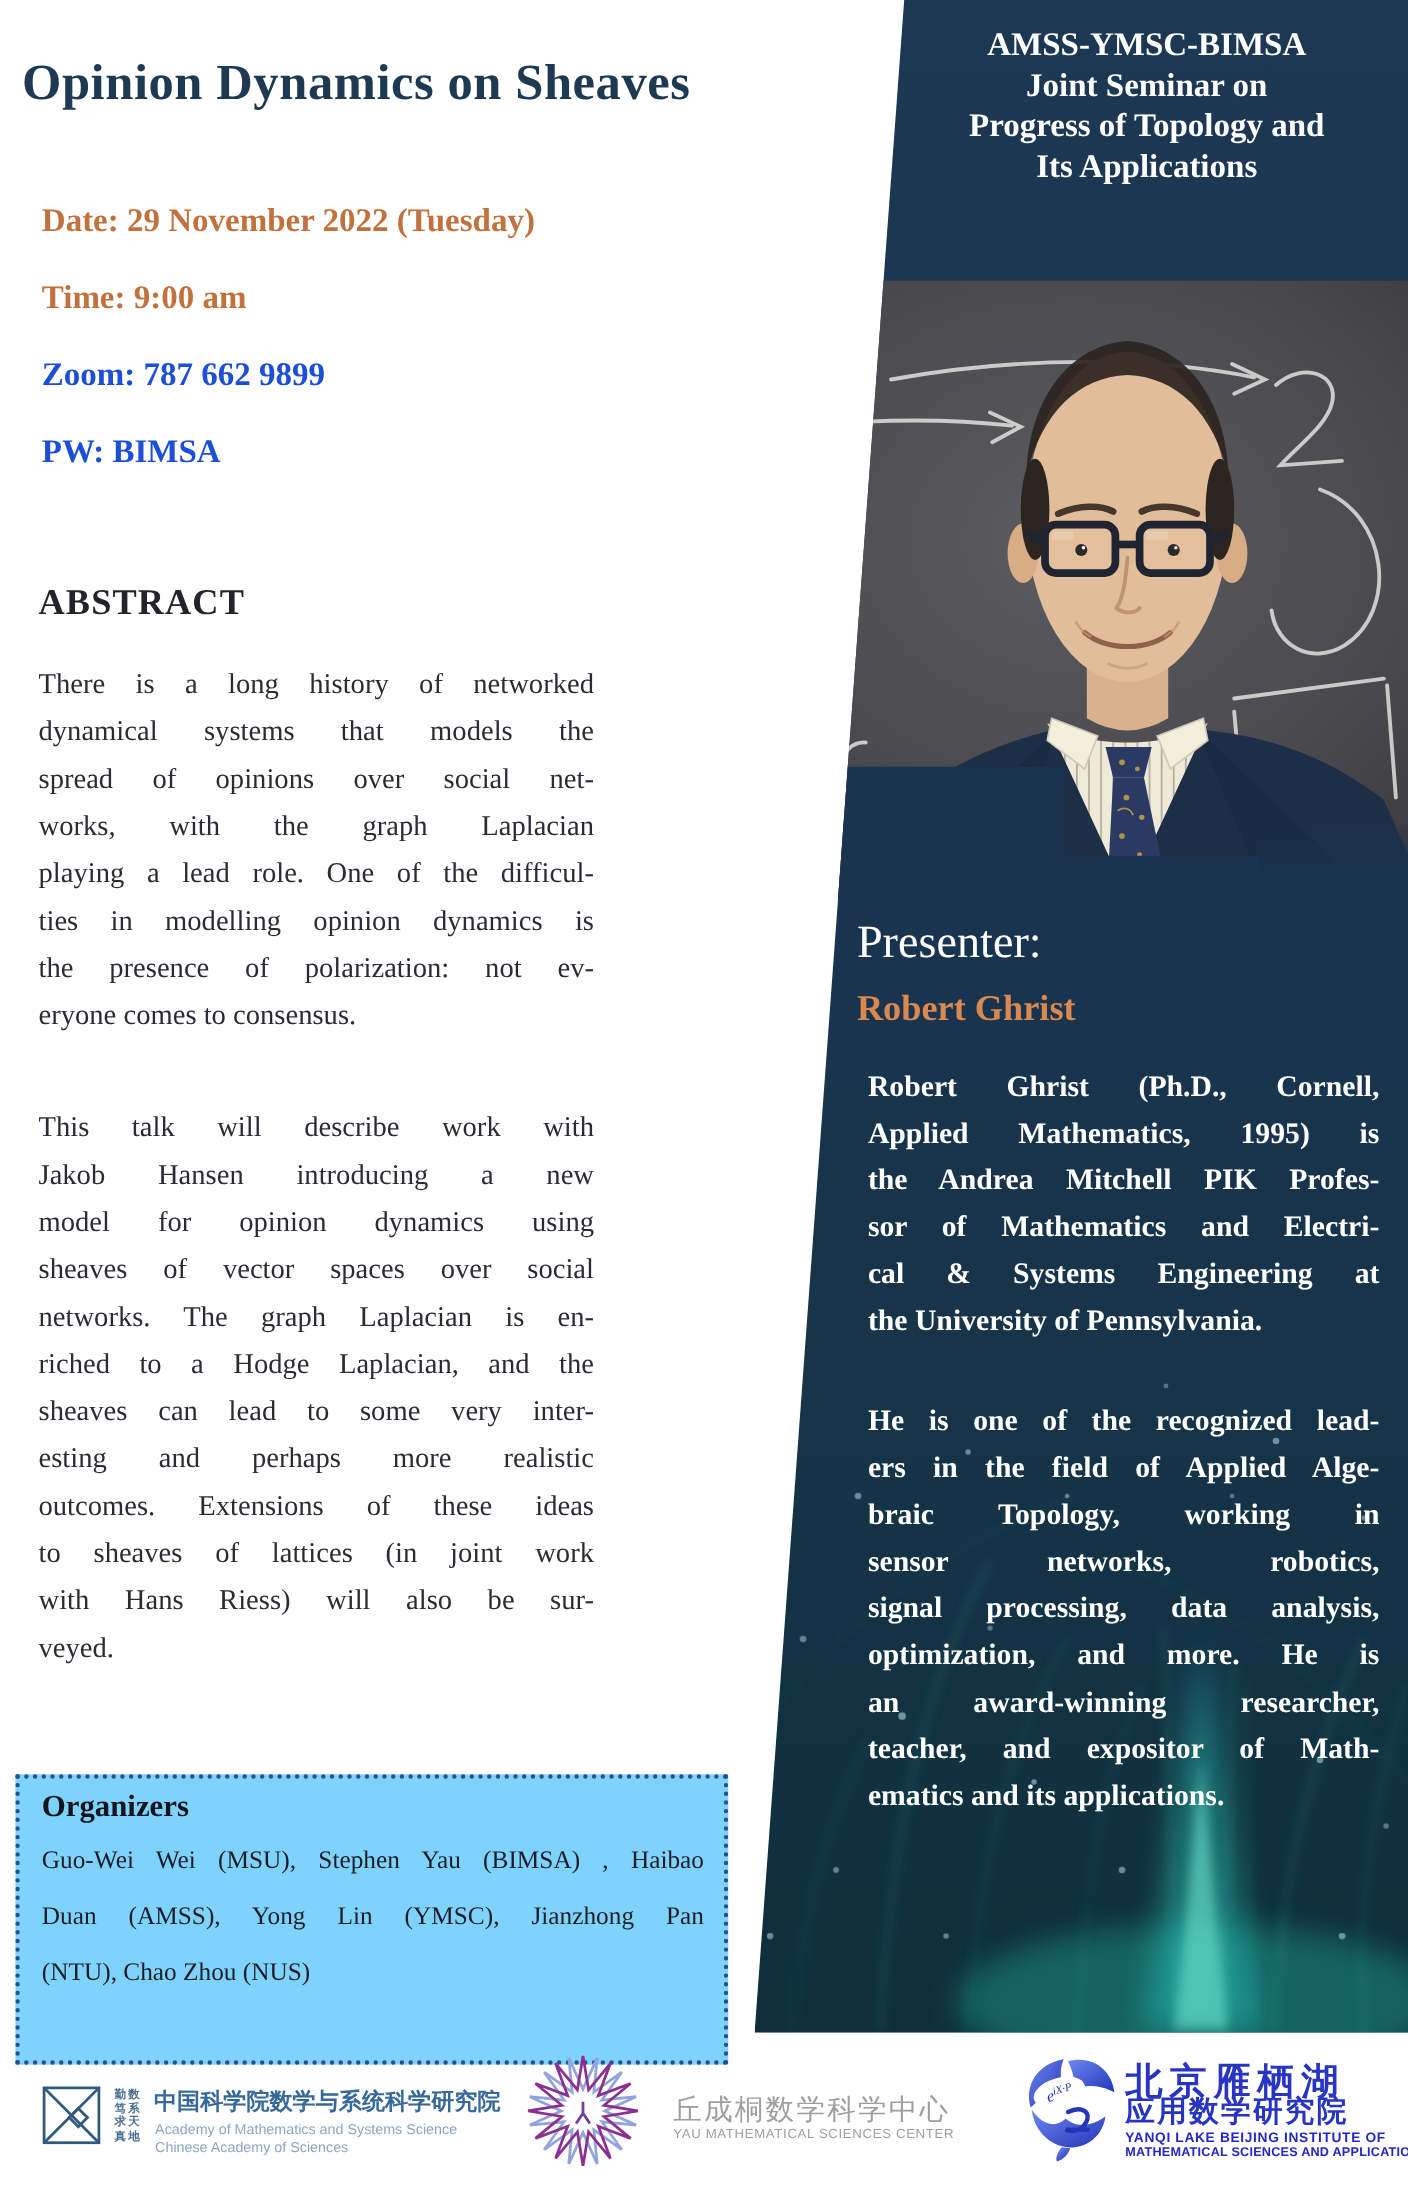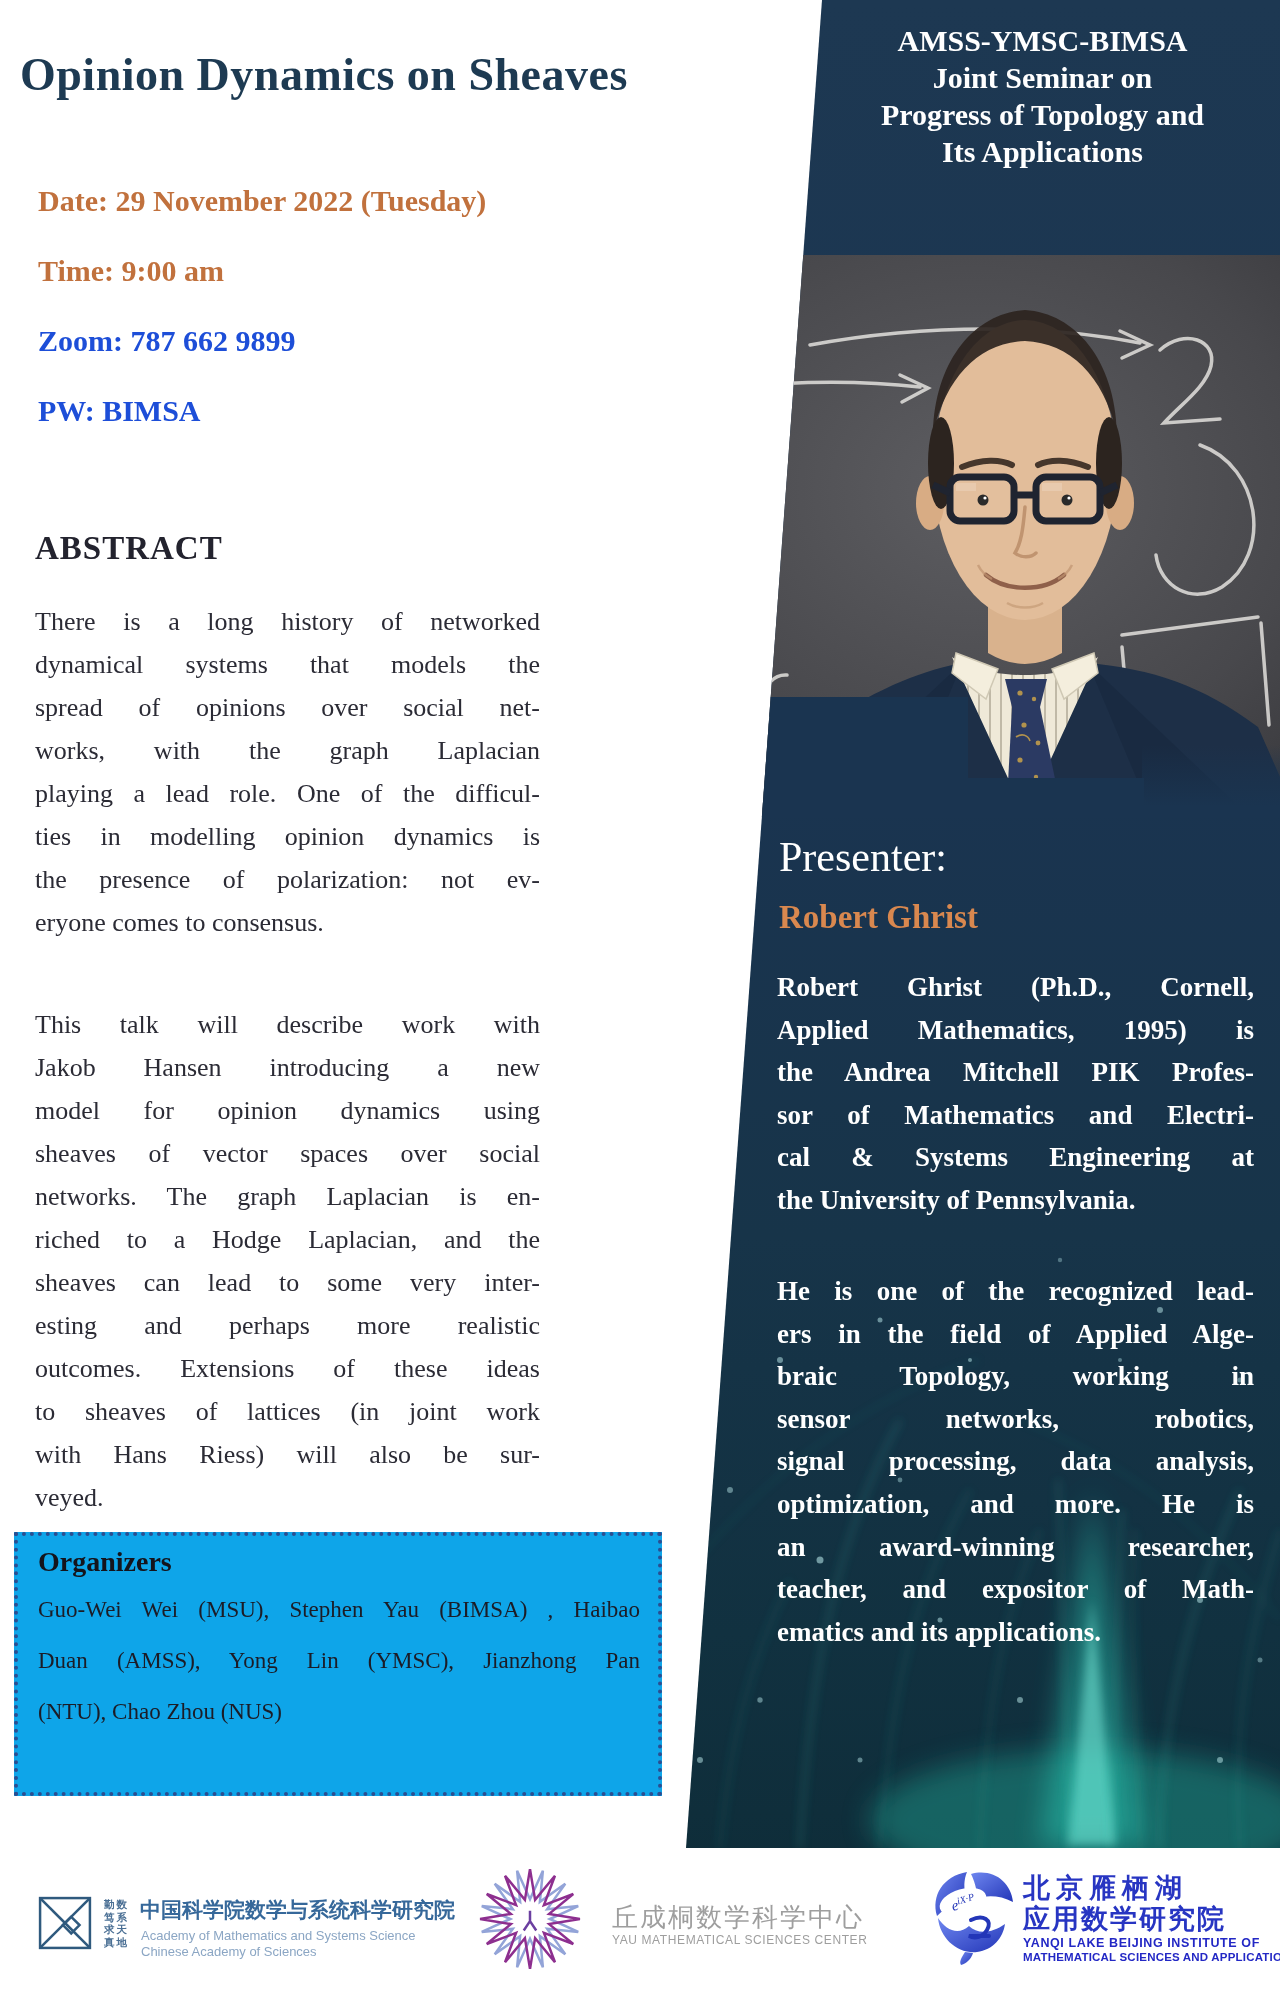--- a/index.html
+++ b/index.html
@@ -13,22 +13,22 @@
   .title { left:20px; top:48px; font-size:46px; font-weight:bold; color:#1d3a52; white-space:nowrap; letter-spacing:0.5px; }
   .meta  { left:38px; font-size:30px; font-weight:bold; white-space:nowrap; }
   .meta.orange { color:#c1713d; }
   .meta.dark   { color:#1d4ed8; }
   .abstract-h { left:35px; top:530px; font-size:33px; font-weight:bold; color:#23232e; letter-spacing:1px; }
   .para { left:35px; width:505px; font-size:26px; color:#2b2b35; }
   .para .line { line-height:43px; text-align:justify; text-align-last:justify; white-space:nowrap; }
   .para .line:last-child { text-align-last:left; }
 
   .orgbox {
-    left:14px; top:1532px; width:648px; height:264px; box-sizing:border-box;
-    border:4px dotted #2b4e91; padding:8px 18px 4px 20px; background:#0ea5e9;
+    left:14px; top:1613px; width:648px; height:264px; box-sizing:border-box;
+    border:4px dotted #2b4e91; padding:8px 18px 4px 20px; background:#7dd3fc;
   }
   .orgbox h3 { margin:2px 0 6px 0; font-size:28px; color:#14141c; }
   .orglines .line { font-size:23px; color:#1c1c26; line-height:51px; text-align:justify; text-align-last:justify; white-space:nowrap; }
   .orglines .line:last-child { text-align-last:left; }
 
   
   .panel {
     left:0; top:0; width:1280px; height:1992px;
     clip-path:polygon(822px 0px, 1280px 0px, 1280px 1848px, 686px 1848px);
     background:linear-gradient(180deg,#1d3852 0%,#1a3450 40%,#173449 62%,#113140 82%,#0d2b36 100%);
@@ -38,32 +38,32 @@
 
   .photo { left:600px; top:255px; width:680px; height:560px; }
   .ov { background:#1a3450; }
   .ov1 { left:600px; top:697px; width:368px; height:120px; }
   .ov2 { left:968px; top:778px; width:176px; height:40px; }
   .ov3 { left:1142px; top:745px; width:138px; height:72px; background:linear-gradient(180deg, rgba(26,52,80,0) 0%, #1a3450 85%); }
 
   .presenter-label { left:779px; top:833px; font-size:42px; font-weight:500; color:#ffffff; white-space:nowrap; }
   .presenter-name  { left:779px; top:899px; font-size:33px; font-weight:600; color:#d9884f; white-space:nowrap; }
   .bio { left:777px; width:477px; color:#ffffff; font-size:27px; font-weight:600; }
-  .bio .line { line-height:42.6px; text-align:justify; text-align-last:justify; white-space:nowrap; }
+  .bio .line { line-height:42.6px; text-align:justify; text-align-last:justify; white-space:nowrap;margin-left:12px; }
   .bio .line:last-child { text-align-last:left; }
 
   
   .sans { font-family:"Liberation Sans", sans-serif; }
   .amss-seal { left:104px; top:1898px; font-size:10.5px; line-height:12.5px; color:#4a6f94; font-weight:bold; letter-spacing:2px; }
   .amss-cn { left:140px; top:1896px; font-size:21px; font-weight:bold; color:#36689a; white-space:nowrap; }
   .amss-en1 { left:141px; top:1928px; font-size:13px; color:#8ba6c4; white-space:nowrap; }
   .amss-en2 { left:141px; top:1944px; font-size:13px; color:#8ba6c4; white-space:nowrap; }
   .ymsc-cn { left:612px; top:1900px; font-size:26px; color:#9e9e9e; letter-spacing:2px; white-space:nowrap; }
   .ymsc-en { left:612px; top:1933px; font-size:12px; color:#9e9e9e; letter-spacing:0.6px; white-space:nowrap; }
-  .bimsa-cn1 { left:1023px; top:1870px; font-size:27px; font-weight:bold; color:#2735c2; letter-spacing:6px; white-space:nowrap; }
+  .bimsa-cn1 { left:1023px; top:1870px; font-size:34px; font-weight:bold; color:#2735c2; letter-spacing:6px; white-space:nowrap; }
   .bimsa-cn2 { left:1023px; top:1901px; font-size:27px; font-weight:bold; color:#2735c2; letter-spacing:2px; white-space:nowrap; }
   .bimsa-en1 { left:1023px; top:1936px; font-size:12.5px; font-weight:bold; color:#2328c5; letter-spacing:0.6px; white-space:nowrap; }
   .bimsa-en2 { left:1023px; top:1951px; font-size:11.5px; font-weight:bold; color:#2328c5; letter-spacing:0.2px; white-space:nowrap; }
 </style>
 </head>
 <body>
 
 <div class="poster">
 
   <div class="abs title">Opinion Dynamics on Sheaves</div>

